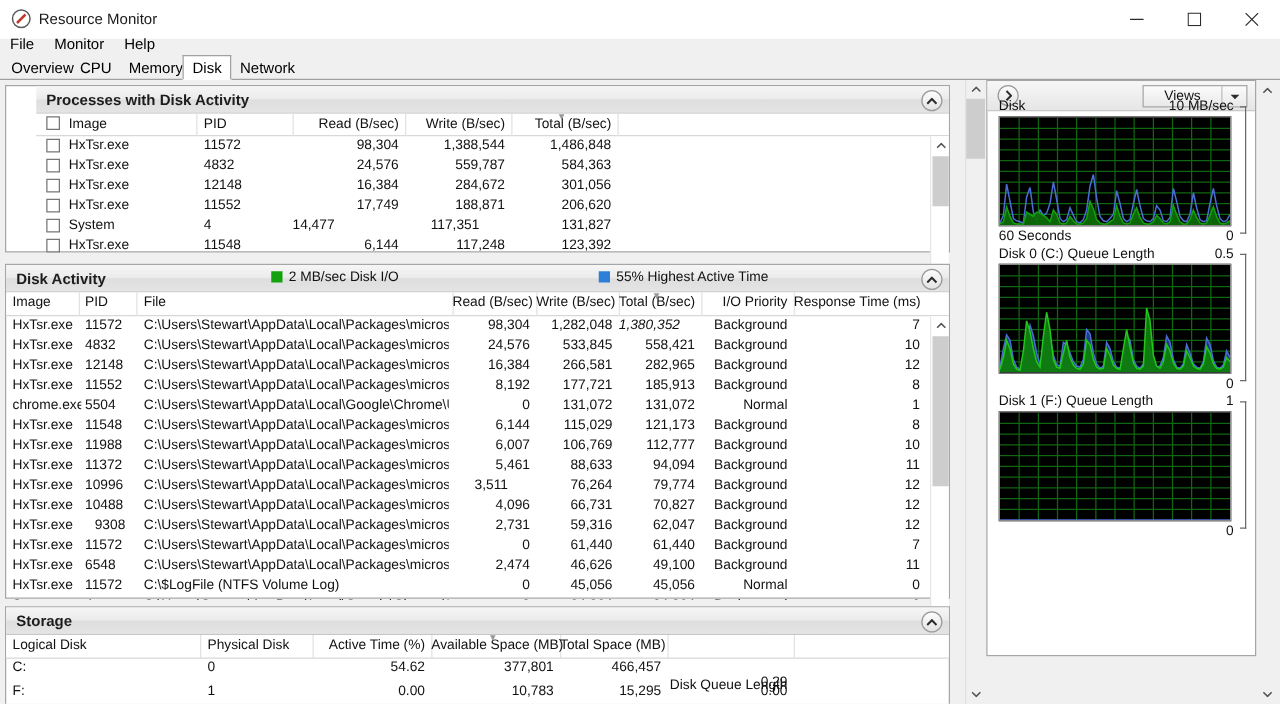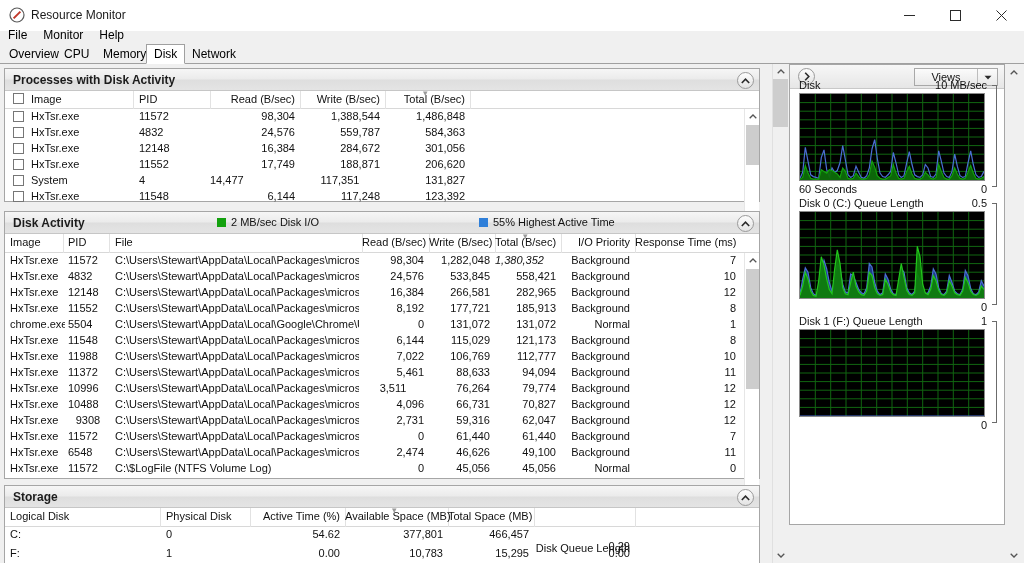--- a/index.html
+++ b/index.html
@@ -171,21 +171,21 @@
     <div class="tab" style="left:57px;">CPU</div>
     <div class="tab" style="left:96px;">Memory</div>
     <div class="tab active" style="left:146px;">Disk</div>
     <div class="tab" style="left:185px;">Network</div>
   </div>
 
   <div class="content">
 
     <div class="leftcol">
 
-      <div class="panel" style="top:4px; width:756px; height:134px;">
+      <div class="panel" style="top:4px; width:756px; height:134px;padding-left:24px;">
         <div class="panel-head">
           <div class="panel-title">Processes with Disk Activity</div>
           <div class="collapse-btn">
             <svg width="9" height="6" viewBox="0 0 9 6">
                 <polyline points="0.8,5 4.5,1.2 8.2,5" fill="none" stroke="#2b2b2b" stroke-width="1.6"></polyline>
               </svg>
           </div>
         </div>
 
         <div class="tbl">
@@ -365,21 +365,21 @@
                 <div class="cell" style="left: 357px; width: 62px; text-align: right;">6,144</div>
                 <div class="cell" style="left: 424px; width: 61px; text-align: right;">115,029</div>
                 <div class="cell" style="left: 490px; width: 61px; text-align: right;">121,173</div>
                 <div class="cell" style="left: 556px; width: 69px; text-align: right;">Background</div>
                 <div class="cell" style="left: 630px; width: 101px; text-align: right;">8</div>
               </div>
               <div class="row">
                 <div class="cell" style="left: 5px; width: 55px; text-align: left;">HxTsr.exe</div>
                 <div class="cell" style="left: 63px; width: 40px; text-align: left;">11988</div>
                 <div class="cell" style="left: 110px; width: 244px; text-align: left;">C:\Users\Stewart\AppData\Local\Packages\microsoft....</div>
-                <div class="cell" style="left: 357px; width: 62px; text-align: right;">7,022</div>
+                <div class="cell" style="left: 357px; width: 62px; text-align: right;">6,007</div>
                 <div class="cell" style="left: 424px; width: 61px; text-align: right;">106,769</div>
                 <div class="cell" style="left: 490px; width: 61px; text-align: right;">112,777</div>
                 <div class="cell" style="left: 556px; width: 69px; text-align: right;">Background</div>
                 <div class="cell" style="left: 630px; width: 101px; text-align: right;">10</div>
               </div>
               <div class="row">
                 <div class="cell" style="left: 5px; width: 55px; text-align: left;">HxTsr.exe</div>
                 <div class="cell" style="left: 63px; width: 40px; text-align: left;">11372</div>
                 <div class="cell" style="left: 110px; width: 244px; text-align: left;">C:\Users\Stewart\AppData\Local\Packages\microsoft....</div>
                 <div class="cell" style="left: 357px; width: 62px; text-align: right;">5,461</div>

